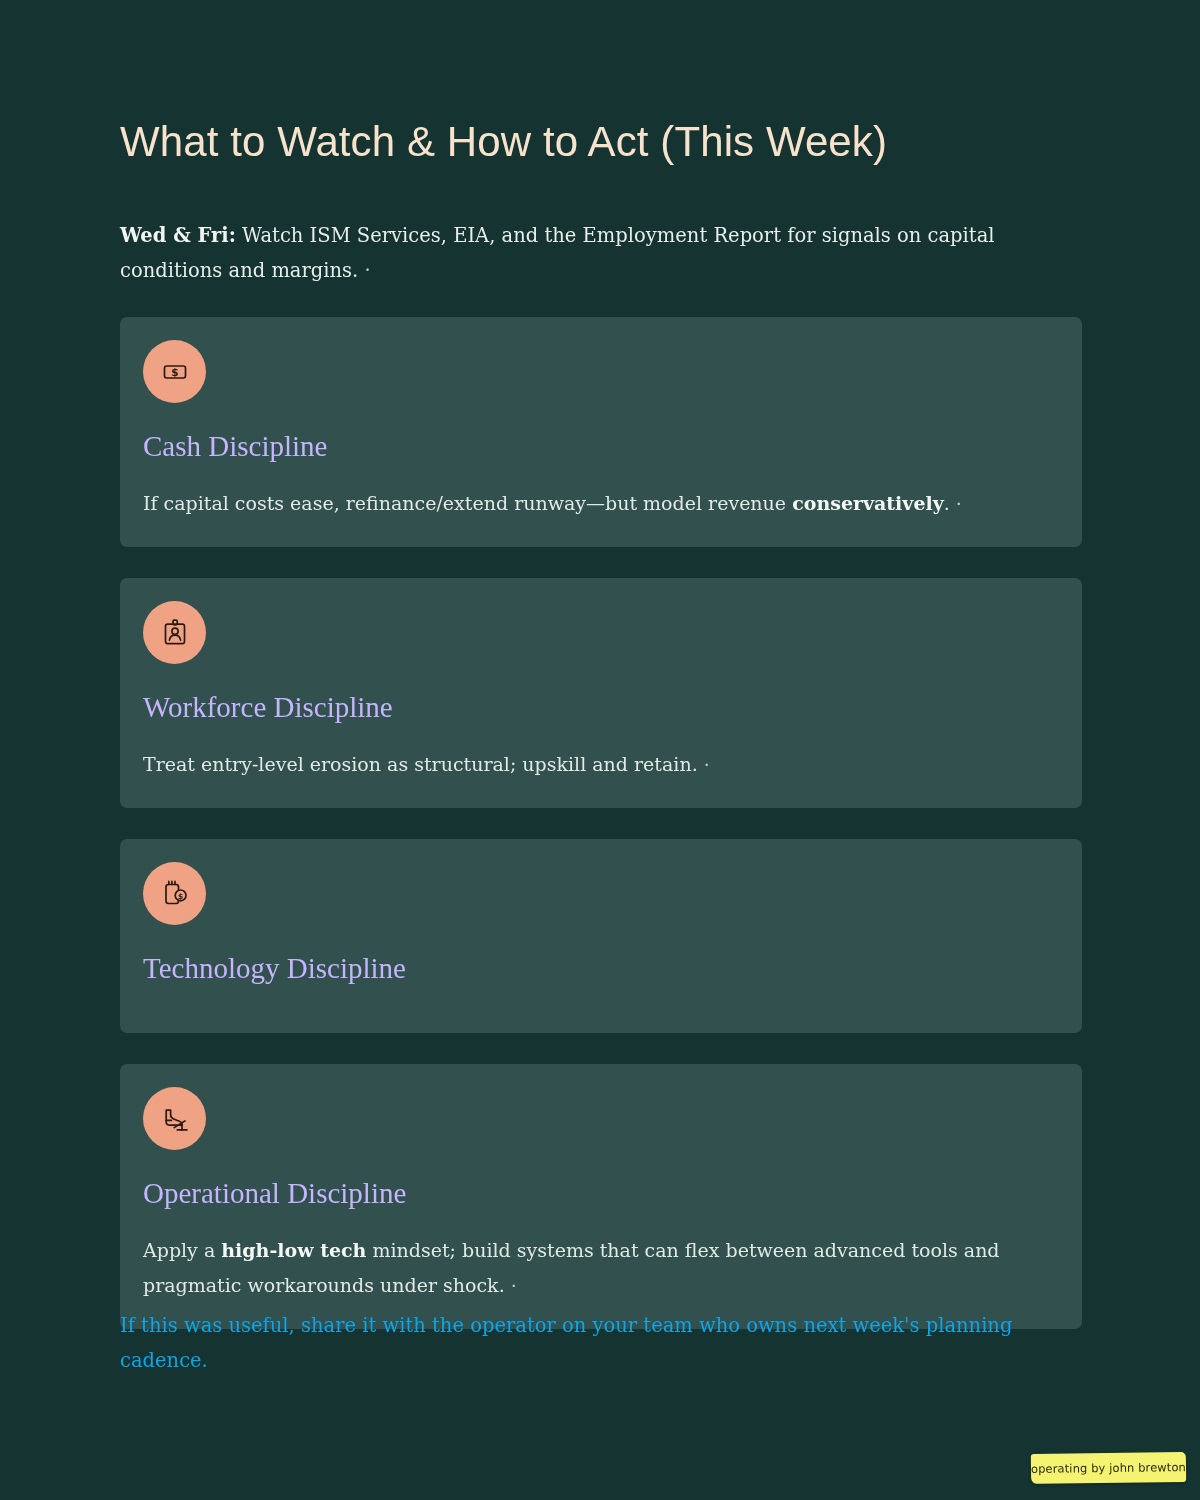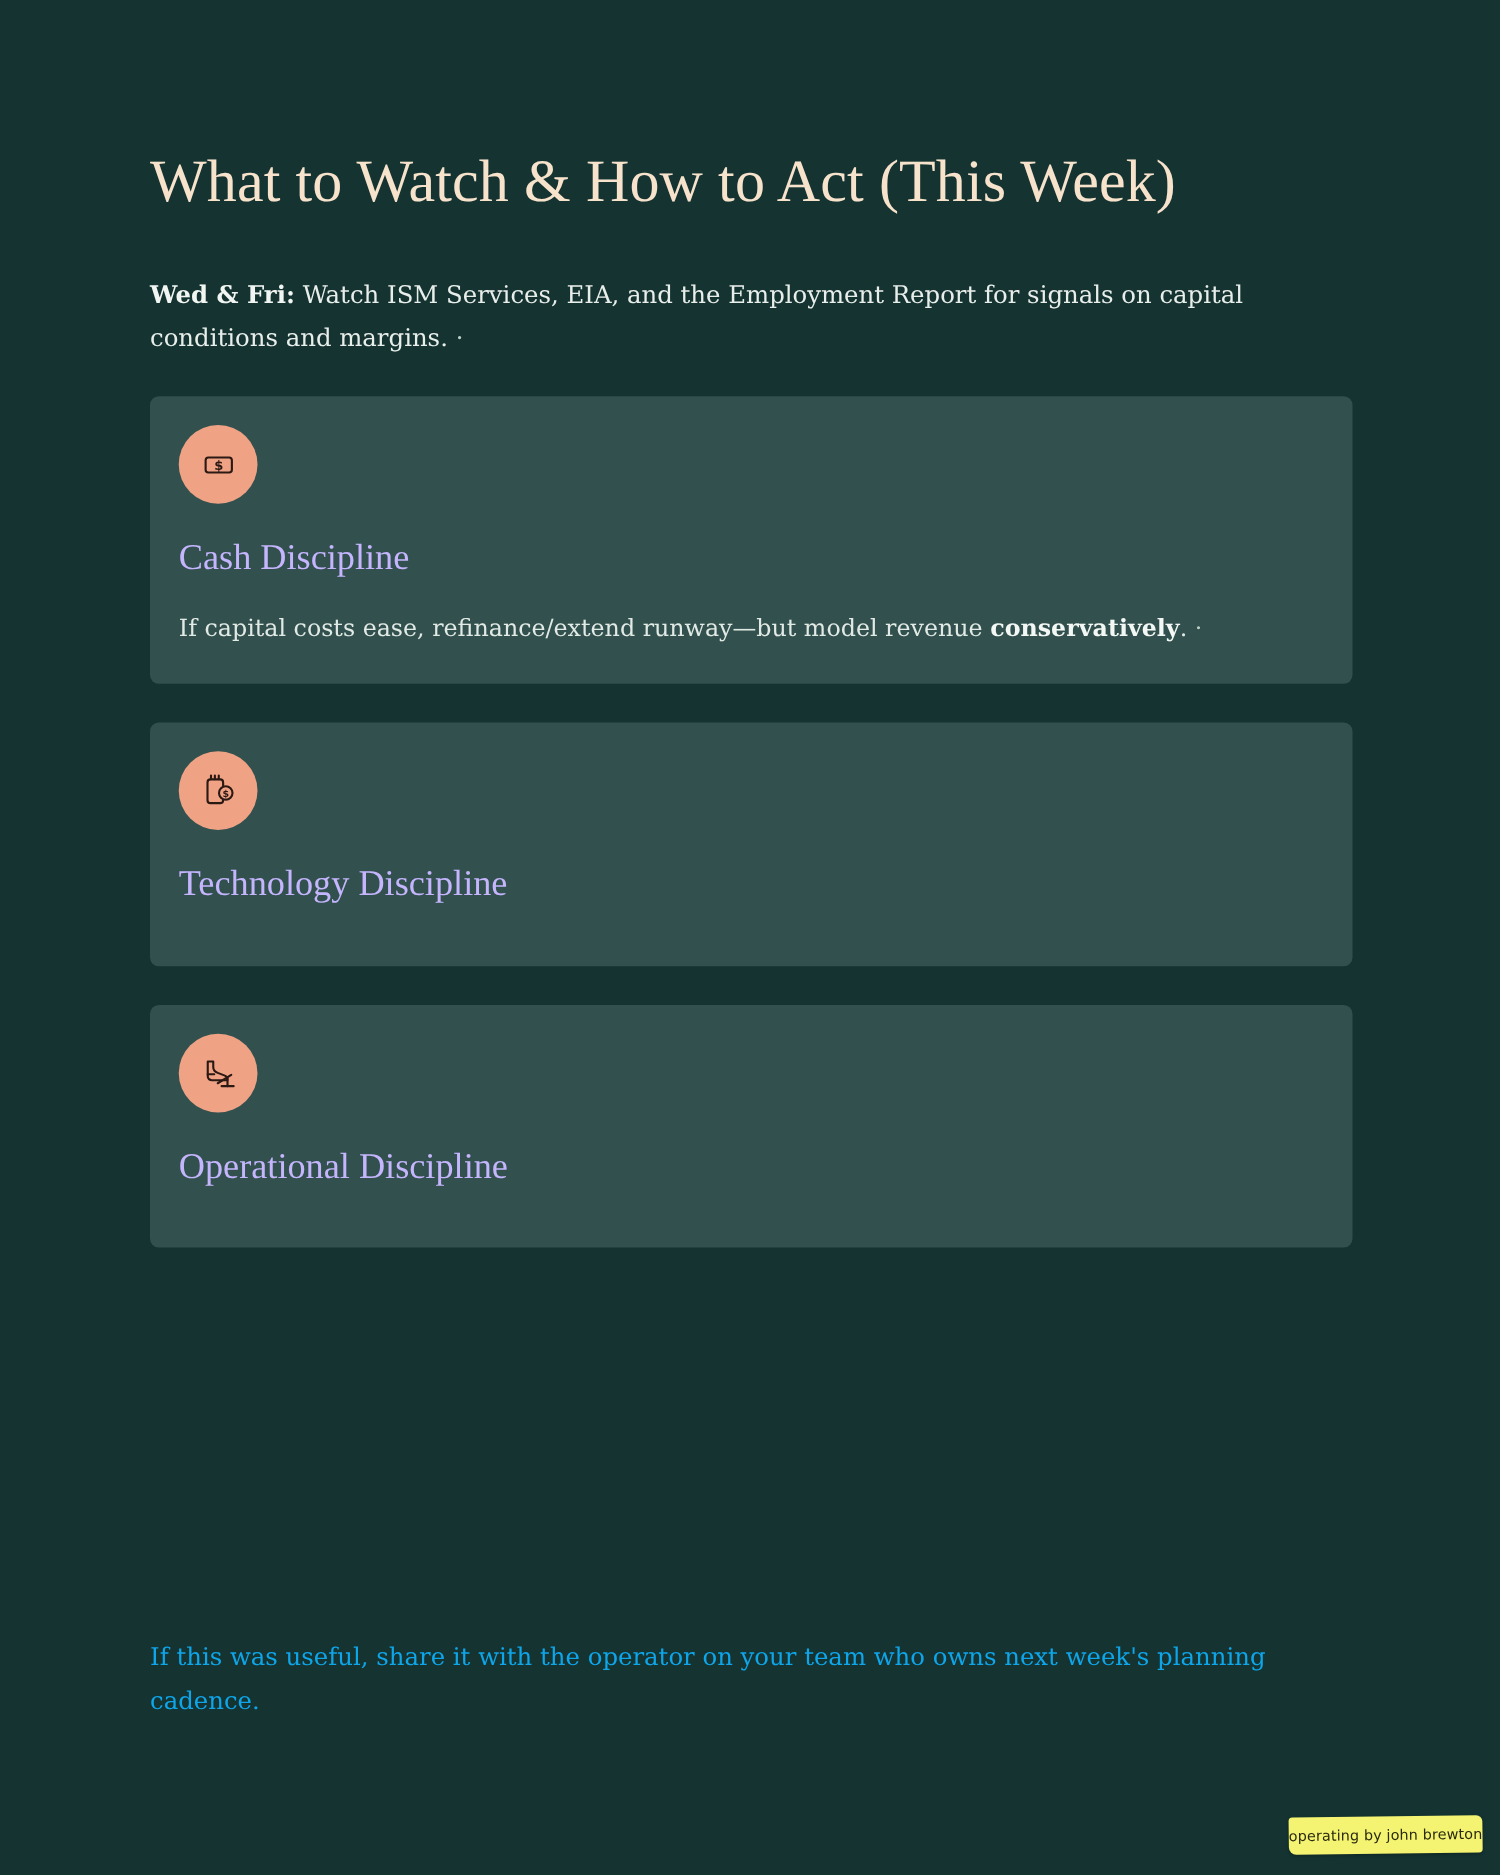--- a/index.html
+++ b/index.html
@@ -25,23 +25,23 @@
 
   .content {
     position: absolute;
     left: 120px;
     top: 0;
     width: 962px;
   }
 
   
   .page-title {
-    font-family: Liberation Serif, serif;
+    font-family: Liberation Sans, sans-serif;
     font-weight: 400;
-    font-size: 48px;
+    font-size: 42px;
     line-height: 1.15;
     color: #F7E3CC;
     letter-spacing: 0.1px;
     position: absolute;
     top: 118px;
     left: 0;
     white-space: nowrap;
   }
 
   
@@ -165,20 +165,35 @@
             <text x="15" y="19" font-family="DejaVu Sans, sans-serif" font-size="10.5" font-weight="700" fill="#2B1A14" stroke="none" text-anchor="middle">$</text>
           </svg>
         </div>
         <div class="card-title">Cash Discipline</div>
         <div class="card-desc">
           <span>If capital costs ease, refinance/extend runway—but model revenue </span><b>conservatively</b><span>.</span>
           <span class="dot-mark">·</span>
         </div>
       </div>
 
+      <div class="card">
+        <div class="icon-circle">
+          <svg width="30" height="30" viewBox="0 0 30 30" fill="none" stroke="#2B1A14" stroke-width="1.7" stroke-linecap="round" stroke-linejoin="round">
+            <rect x="13" y="3.2" width="4.2" height="4.6" rx="1.2"></rect>
+            <rect x="5.5" y="7.2" width="19" height="19.5" rx="2.2"></rect>
+            <circle cx="15" cy="14.2" r="3.1"></circle>
+            <path d="M9.4 23.2c0.6-3.3 3-5 5.6-5s5 1.7 5.6 5"></path>
+          </svg>
+        </div>
+        <div class="card-title">Workforce Discipline</div>
+        <div class="card-desc">
+          <span>Treat entry-level erosion as structural; upskill and retain.</span><b></b><span></span>
+          <span class="dot-mark">·</span>
+        </div>
+      </div>
 
       <div class="card">
         <div class="icon-circle">
           <svg width="30" height="30" viewBox="0 0 30 30" fill="none" stroke="#2B1A14" stroke-width="1.7" stroke-linecap="round" stroke-linejoin="round">
             <rect x="6" y="6.5" width="12.5" height="19" rx="2.4"></rect>
             <path d="M8.8 6.3V3.4M11.9 6.3V3.4M15 6.3V3.4"></path>
             <circle cx="20.6" cy="17.4" r="5.4" fill="#F0A285"></circle>
             <text x="20.6" y="20.6" font-family="DejaVu Sans, sans-serif" font-size="7.6" font-weight="700" fill="#2B1A14" stroke="none" text-anchor="middle">$</text>
           </svg>
         </div>
@@ -189,20 +204,24 @@
         <div class="icon-circle">
           <svg width="30" height="30" viewBox="0 0 30 30" fill="none" stroke="#2B1A14" stroke-width="1.7" stroke-linecap="round" stroke-linejoin="round">
             <path d="M6.2 6.2h4.4v4.6c0 2.2 1.3 3.6 3.6 4.5l5.2 2c1.6 0.6 2.5 1.5 2.5 2.8v1.1H9.6c-2 0-3.4-1.3-3.4-3.2V6.2z"></path>
             <path d="M6.2 16.4h5.2"></path>
             <path d="M14.2 23.6L25 16.9"></path>
             <path d="M22 19.8v6.1"></path>
             <path d="M17.3 25.9h9.6"></path>
           </svg>
         </div>
         <div class="card-title">Operational Discipline</div>
+        <div class="card-desc">
+          <span>Apply a </span><b>high-low tech</b><span> mindset; build systems that can flex between advanced tools and pragmatic workarounds under shock.</span>
+          <span class="dot-mark">·</span>
+        </div>
       </div>
 
     </div>
 
     <p class="footer-note">If this was useful, share it with the operator on your team who owns next week's planning cadence.</p>
 
   </div>
 
   <div class="badge">
     <span>operating by john brewton</span>

